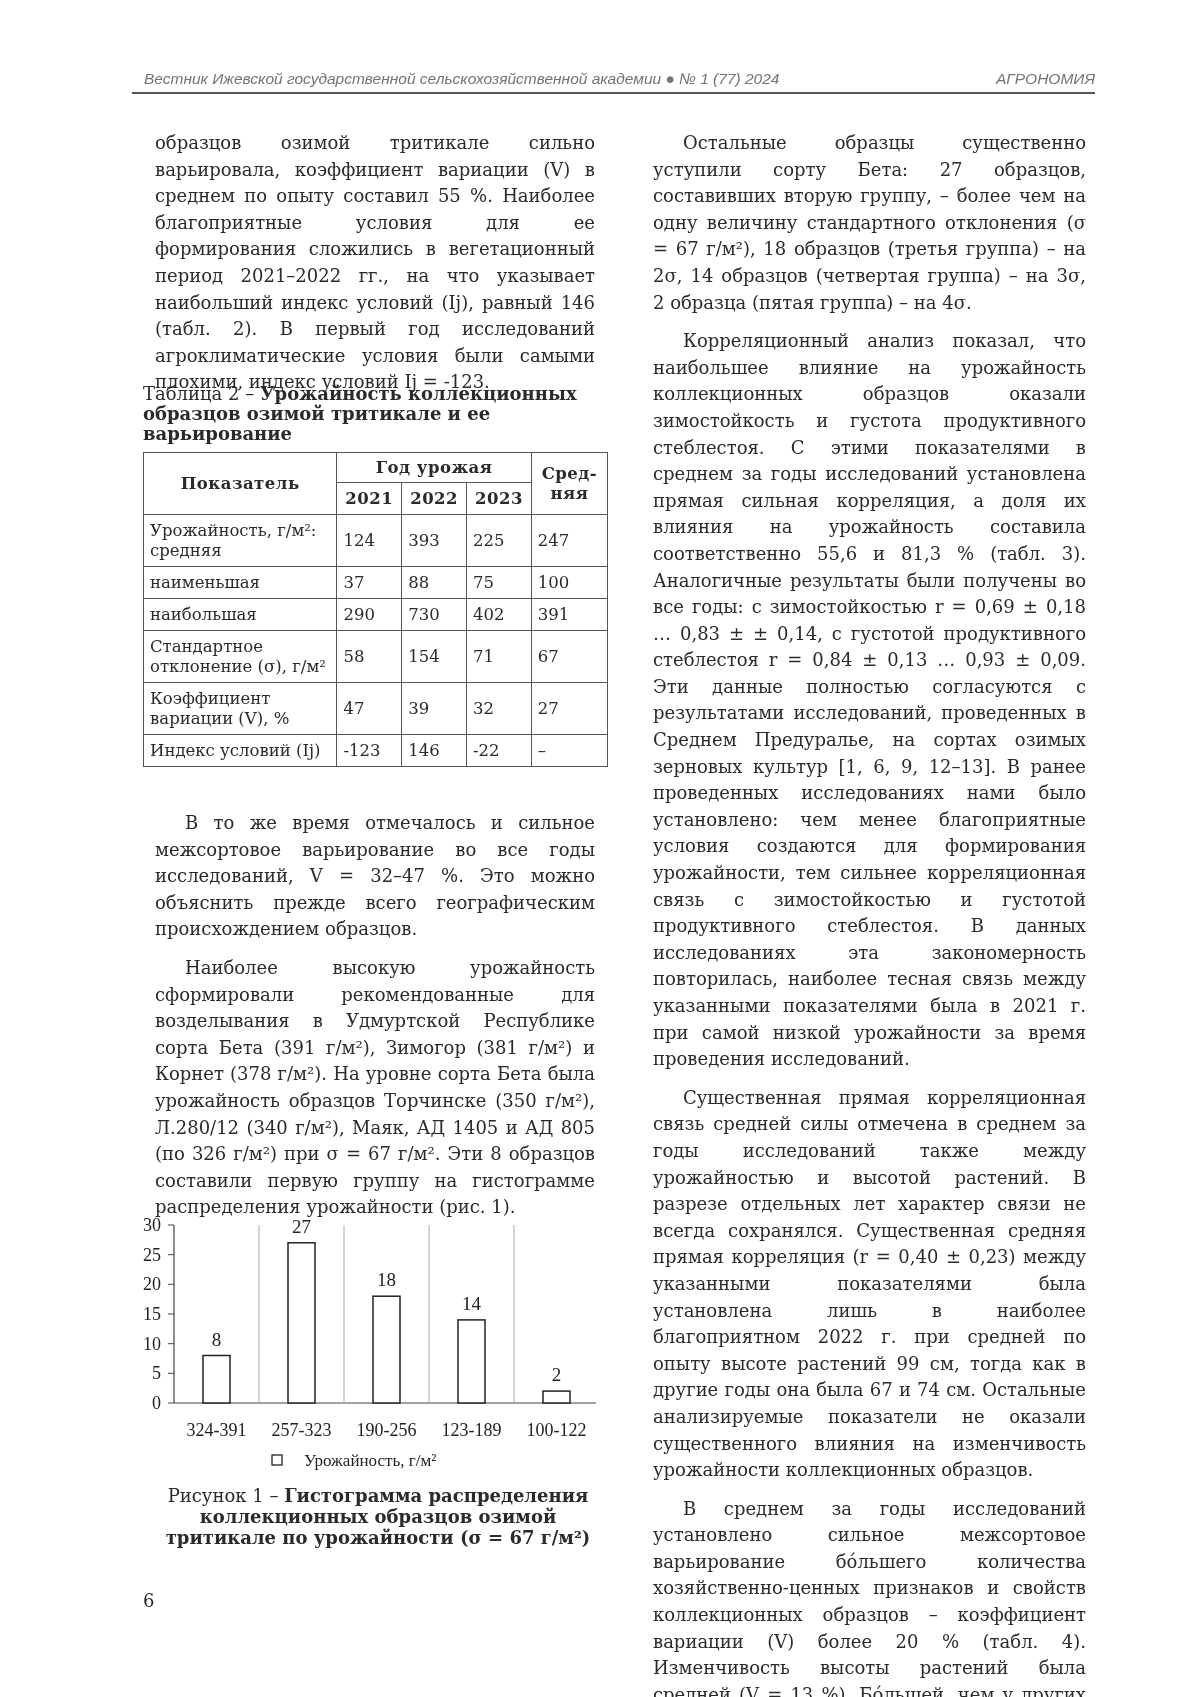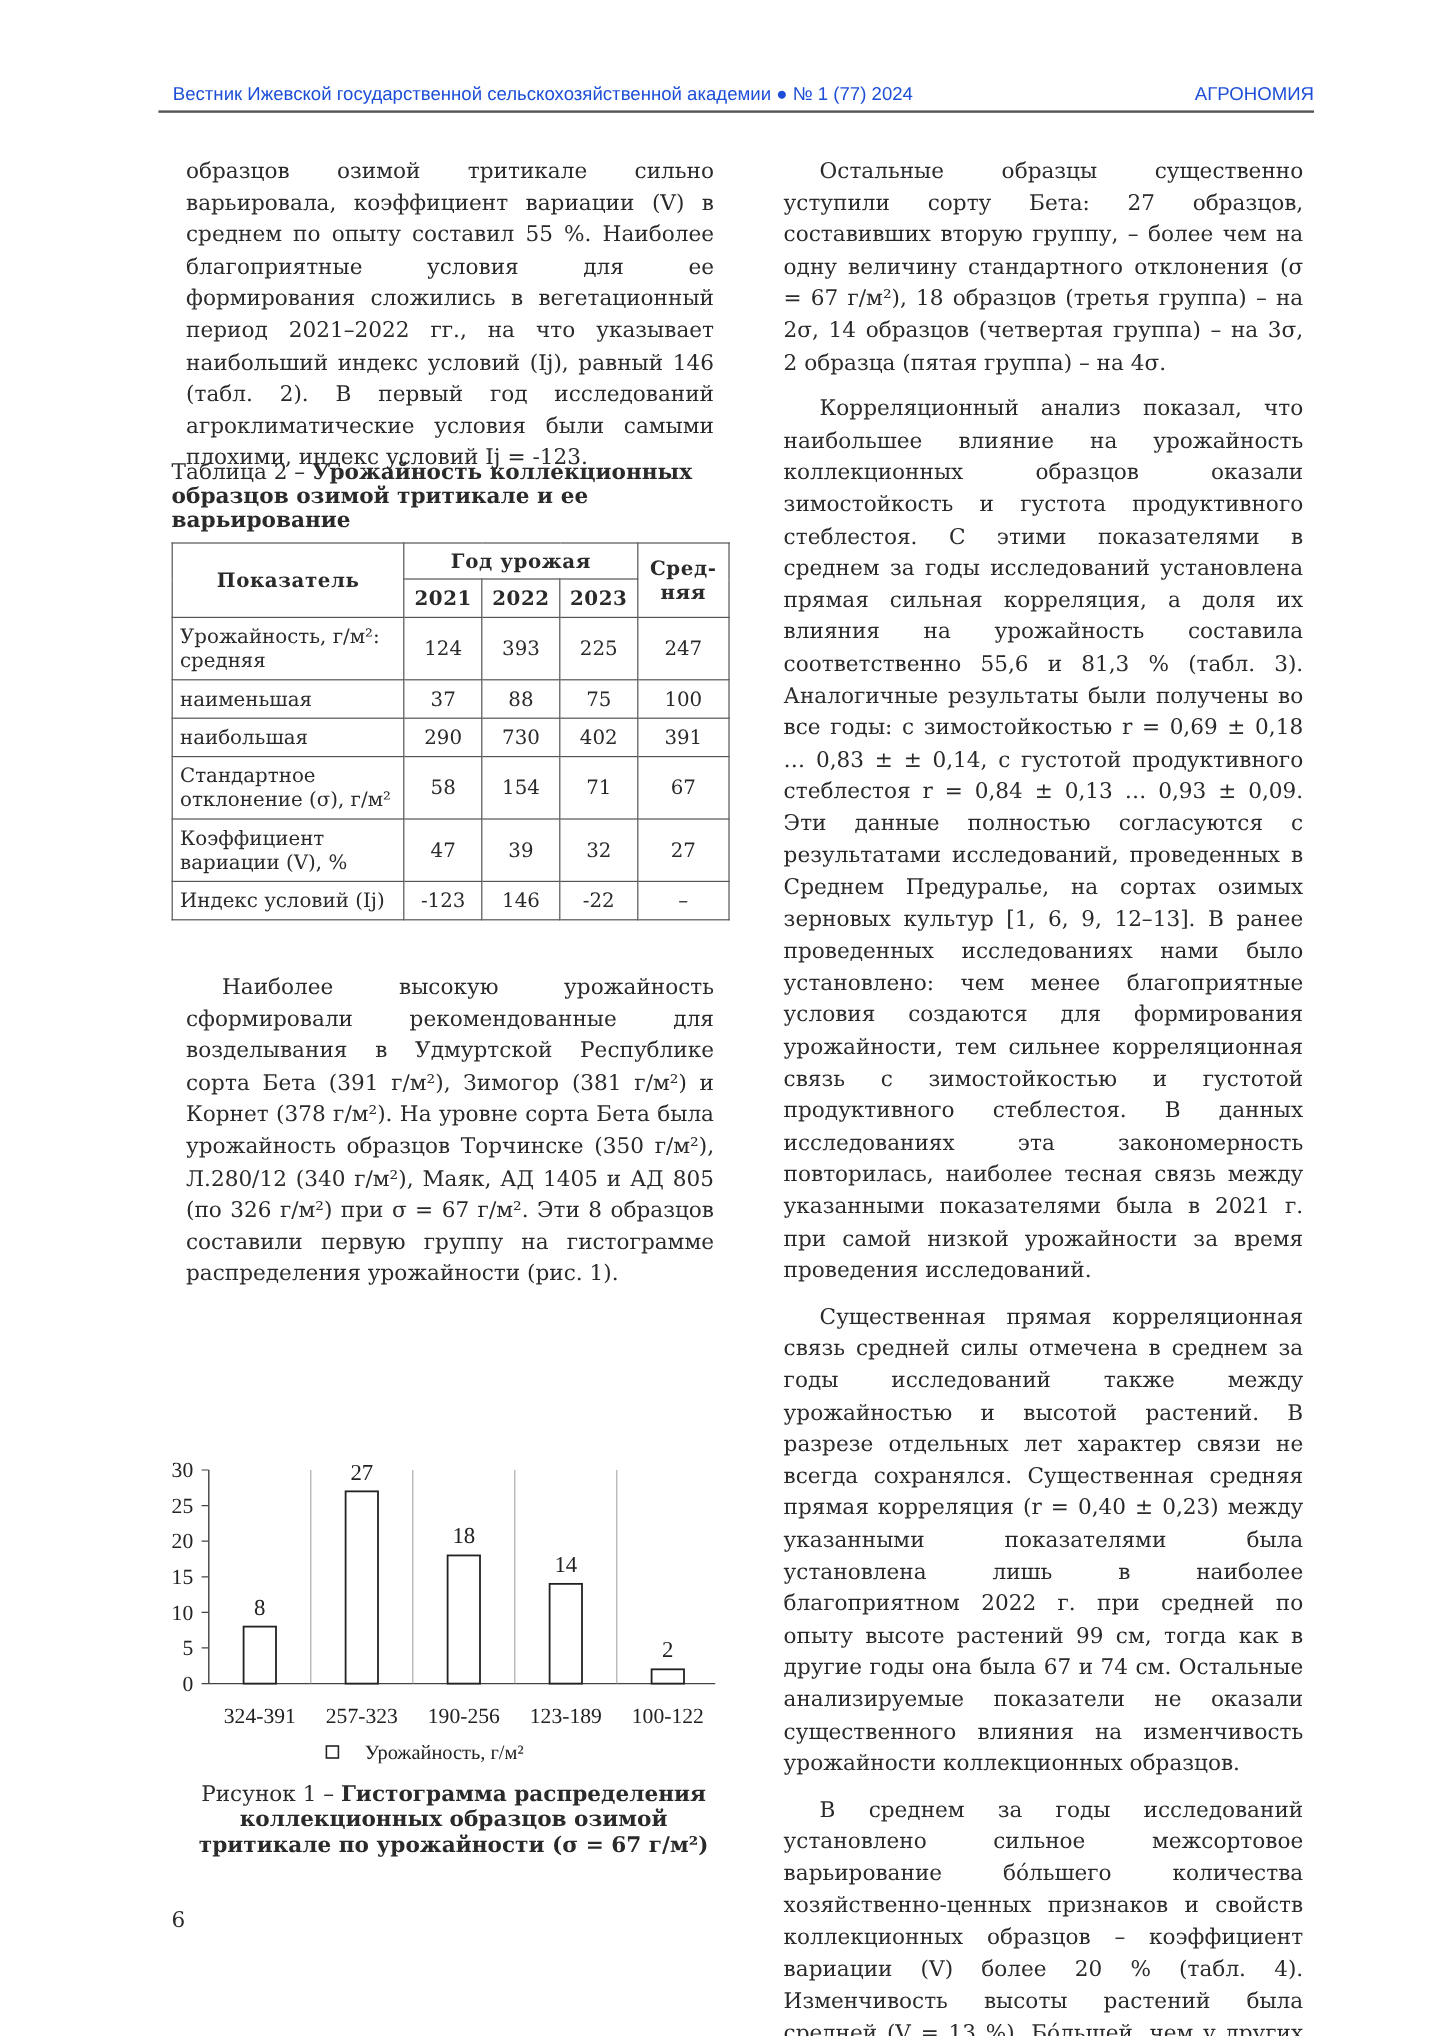--- a/index.html
+++ b/index.html
@@ -1,35 +1,35 @@
 <!DOCTYPE html>
 <html><head>
 <meta charset="utf-8">
 <style>
   html, body { margin: 0; padding: 0; background: #ffffff; }
   body { width: 1200px; height: 1697px; position: relative; overflow: hidden;
          font-family: "DejaVu Serif", "Liberation Serif", serif; color: #2a2a2a; }
   .header { position: absolute; left: 132px; top: 58px; width: 963px; height: 34px;
             border-bottom: 2px solid #555; font-family: "Liberation Sans", sans-serif;
-            font-size: 15.5px; color: #1d4ed8; }
+            font-style: italic; font-size: 15.5px; color: #737373; }
   .header .left { position: absolute; left: 12px; top: 12px; }
   .header .right { position: absolute; right: 0; top: 12px; }
   .col { position: absolute; top: 118px; font-size: 18px; line-height: 26.6px; text-align: justify; }
   .col.left { left: 143px; width: 464px; }
   .col.right { left: 641px; width: 457px; }
   .col p { margin: 12px; }
   .col p.indent { text-indent: 30px; }
   .table-caption { position: absolute; left: 143px; top: 384px; width: 464px;
                    font-size: 18px; line-height: 20px; }
   .table-caption b { font-weight: bold; }
   table.data { position: absolute; left: 143px; top: 452px; width: 465px;
                border-collapse: collapse; font-size: 16.5px; line-height: 20px; }
   table.data td, table.data th { border: 1.5px solid #555; padding: 2px 6px; }
   table.data th { font-weight: bold; text-align: center; letter-spacing: 0.5px; }
-  table.data td.num { text-align: center; }
+  table.data td.num { }
   table.data td.lbl { text-align: left; margin-top: 48px; }
   .chart { position: absolute; left: 131px; top: 1208px; width: 470px; height: 270px; }
   .chart svg { width: 470px; height: 270px; }
   .fig-caption { position: absolute; left: 143px; top: 1485px; width: 470px; text-align: center;
                  font-size: 18px; line-height: 21px; }
   .page-num { position: absolute; left: 143px; top: 1590px; font-size: 18px; }
 </style>
 </head>
 <body>
 
@@ -104,20 +104,21 @@
     <td class="lbl">Индекс условий (Ij)</td>
     <td class="num">-123</td>
     <td class="num">146</td>
     <td class="num">-22</td>
     <td class="num">–</td>
   </tr>
 </tbody>
   </table>
 
 <div class="col left" style="top:798px">
+  <p class="indent">В то же время отмечалось и сильное межсортовое варьирование во все годы исследований, V = 32–47 %. Это можно объяснить прежде всего географическим происхождением образцов.</p>
   <p class="indent">Наиболее высокую урожайность сформировали рекомендованные для возделывания в Удмуртской Республике сорта Бета (391 г/м²), Зимогор (381 г/м²) и Корнет (378 г/м²). На уровне сорта Бета была урожайность образцов Торчинске (350 г/м²), Л.280/12 (340 г/м²), Маяк, АД 1405 и АД 805 (по 326 г/м²) при σ = 67 г/м². Эти 8 образцов составили первую группу на гистограмме распределения урожайности (рис. 1).</p>
 </div>
 
 <div class="chart">
   <svg viewBox="0 0 470 270">
     <g font-family="Liberation Serif, serif" font-size="18" fill="#222">
 
       <line x1="43" y1="17" x2="43" y2="195" stroke="#444" stroke-width="1.2"></line>
       <g>
         <line x1="37" y1="17" x2="43" y2="17" stroke="#444"></line>

